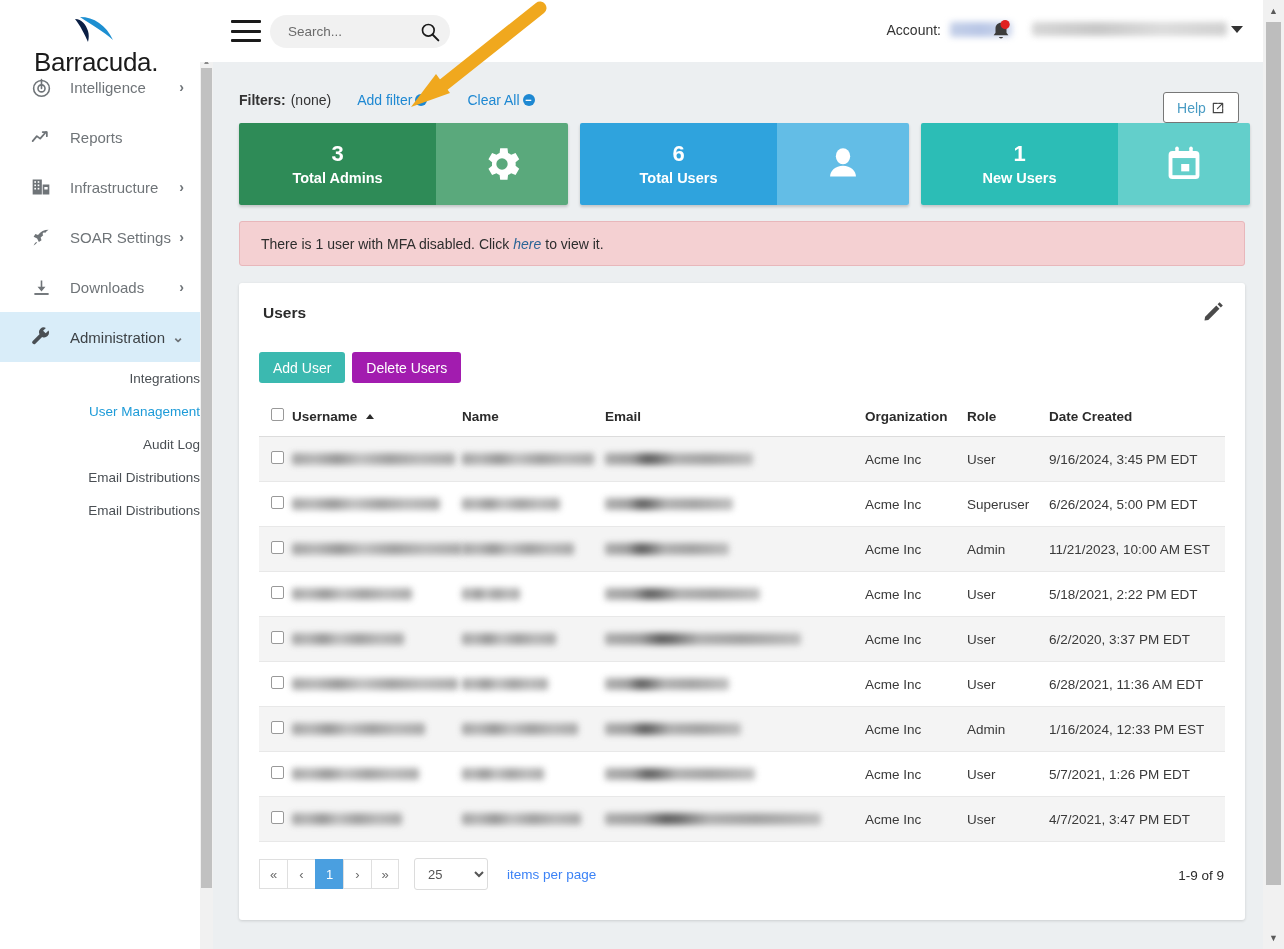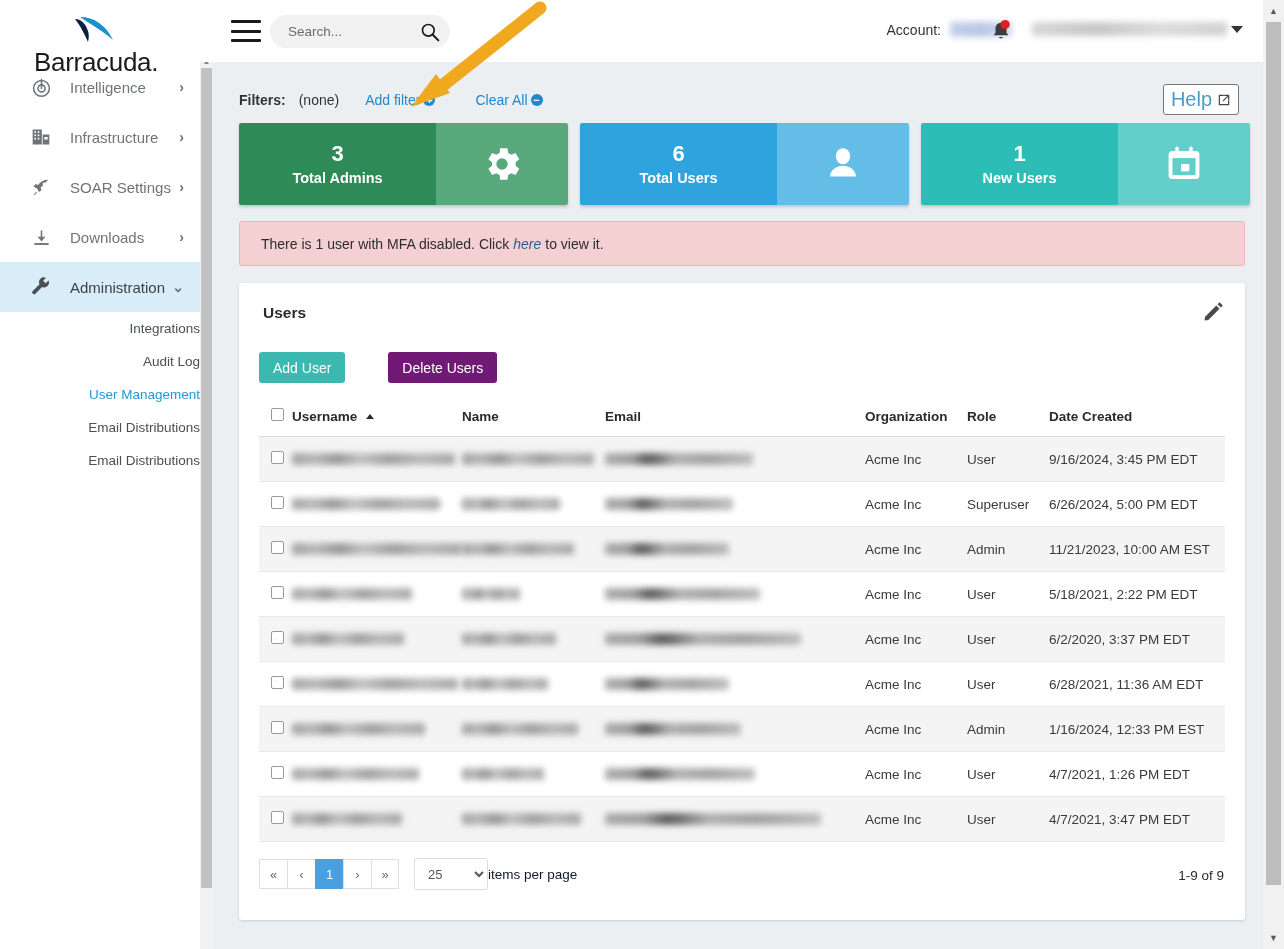--- a/index.html
+++ b/index.html
@@ -100,34 +100,34 @@
   
   .main {
     position: absolute; top: 56px; left: 213px; width: 1050px; height: 893px;
     background: #eceff1; overflow: hidden;
   }
   .filterbar {
     position: absolute; left: 26px; top: 36px; display: flex;
     align-items: center; font-size: 14px; color: #333;
   }
   .filterbar .lbl { font-weight: bold; margin-right: 5px; }
-  .filterbar .none { color: #333; margin-right: 26px; margin-left: 8px; }
+  .filterbar .none { color: #333; margin-right: 26px; }
   .lnk { color: #1e88d2; cursor: pointer; display: inline-flex; align-items: center; }
   .lnk .badge {
     display: inline-flex; align-items: center; justify-content: center;
     width: 12px; height: 12px; border-radius: 50%; background: #1e88d2;
     color: #fff; font-size: 11px; line-height: 1; margin-left: 3px;
     font-weight: bold;
   }
   .clearall { margin-left: 40px; }
   .help-btn {
-    position: absolute; right: 24px; top: 28px; width: 76px; height: 31px;
+    position: absolute; right: 24px; top: 36px; width: 76px; height: 31px;
     border: 1px solid #777; background: #fff; border-radius: 3px;
     display: flex; align-items: center; justify-content: center; gap: 5px;
-    font-size: 20px; color: #4a9cc4; cursor: pointer;
+    font-size: 14px; color: #4a9cc4; cursor: pointer;
   }
   .help-btn .ext { width: 14px; height: 14px; }
 
   
   .cards { position: absolute; left: 26px; top: 67px; display: flex; gap: 12px; }
   .card {
     width: 329px; height: 82px; display: flex; border-radius: 2px;
     box-shadow: 0 2px 3px rgba(0,0,0,0.18); overflow: hidden; cursor: pointer;
   }
   .card .c-left {
@@ -160,21 +160,21 @@
   }
   .edit-pencil { position: absolute; right: 21px; top: 18px; width: 22px; height: 22px; cursor: pointer; }
   .btn-row { position: absolute; left: 20px; top: 69px; display: flex; gap: 7px; }
   .btn {
     height: 31px; padding: 0 14px; border: none; border-radius: 3px;
     color: #fff; font-size: 14px; cursor: pointer;
     font-family: "Liberation Sans", sans-serif;
     display: flex; align-items: center;
   }
   .btn-add { background: #3bb9b0; }
-  .btn-del { background: #701a75; margin-left: 36px; }
+  .btn-del { background: #a21caf; }
 
   table.users { position: absolute; left: 20px; top: 113px; width: 966px; border-collapse: collapse; }
   table.users th {
     text-align: left; font-size: 13.5px; font-weight: bold; color: #2b2b2b;
     padding: 12px 0 12px 0; border-bottom: 1px solid #dcdcdc; vertical-align: middle;
   }
   table.users td {
     font-size: 13.5px; color: #3a3a3a; height: 45px;
     border-bottom: 1px solid #e8e8e8; vertical-align: middle;
   }
@@ -214,21 +214,21 @@
     background: #fff; display: flex; align-items: center; justify-content: center;
     font-size: 13px; color: #6b6b6b; cursor: pointer;
   }
   .pg:last-child { border-right: 1px solid #dfdfdf; }
   .pg.cur { background: #4a9fe0; color: #fff; border-color: #4a9fe0; font-weight: normal; }
   .ipp-select {
     margin-left: 15px; width: 74px; height: 32px; border: 1px solid #dcdcdc;
     border-radius: 3px; background: #fff; font-size: 13px; color: #555;
     padding-left: 9px; font-family: "Liberation Sans", sans-serif; cursor: pointer;
   }
-  .ipp-label { margin-left: 0; font-size: 13.5px; color: #0f172a; }
+  .ipp-label { margin-left: 19px; font-size: 13.5px; color: #3b82f6; }
   .range { position: absolute; right: 21px; bottom: 37px; font-size: 13.5px; color: #2b2b2b; }
 
   
   .right-scroll {
     position: absolute; right: 0; top: 0; width: 21px; height: 949px;
     background: #f1f1f1; z-index: 30;
   }
   .right-scroll .rs-thumb {
     position: absolute; left: 3px; top: 22px; width: 15px; height: 863px;
     background: #bdbdbd;
@@ -291,20 +291,30 @@
         <svg width="21" height="21" viewBox="0 0 24 24" fill="none" stroke="#6f7478" stroke-width="1.8">
           <circle cx="12" cy="13" r="9"></circle>
             <circle cx="12" cy="13" r="4"></circle>
             <path d="M12 13V3" stroke-linecap="round"></path>
         </svg>
       </span>
       <span class="ni-label">Intelligence</span>
       <span class="ni-chev">›</span>
     </div>
 
+    <div class="nav-item">
+      <span class="ni-icon">
+        <svg width="22" height="20" viewBox="0 0 24 24" fill="none" stroke="#6f7478" stroke-width="2.1" stroke-linecap="round" stroke-linejoin="round">
+          <path d="M2 17l5-6 4 3 7-8"></path>
+            <path d="M14 6h5v5"></path>
+        </svg>
+      </span>
+      <span class="ni-label">Reports</span>
+      <span class="ni-chev"></span>
+    </div>
 
     <div class="nav-item">
       <span class="ni-icon">
         <svg width="20" height="20" viewBox="0 0 24 24" fill="#6f7478">
           <rect x="2" y="3" width="11" height="18"></rect>
             <rect x="14" y="9" width="8" height="12"></rect>
           <rect x="4" y="5" width="2" height="2" fill="#fff"></rect>
             <rect x="8" y="5" width="2" height="2" fill="#fff"></rect>
           <rect x="4" y="9" width="2" height="2" fill="#fff"></rect>
             <rect x="8" y="9" width="2" height="2" fill="#fff"></rect>
@@ -346,25 +356,25 @@
           <path d="M20 4a5.5 5.5 0 0 1-7.3 7.3L5 19a2.1 2.1 0 0 1-3-3l7.7-7.7A5.5 5.5 0 0 1 17 1l-3.2 3.2 3 3L20 4z"></path>
         </svg>
       </span>
       <span class="ni-label">Administration</span>
       <span class="ni-chev">⌄</span>
     </div>
 
     <div class="subnav-item">
       <span>Integrations</span>
     </div>
+    <div class="subnav-item sel">
+      <span>User Management</span>
+    </div>
     <div class="subnav-item">
       <span>Audit Log</span>
-    </div>
-    <div class="subnav-item sel">
-      <span>User Management</span>
     </div>
     <div class="subnav-item">
       <span>Email Distributions</span>
     </div>
     <div class="subnav-item">
       <span>Email Distributions</span>
     </div>
   </div>
 
   <div class="left-scroll">
@@ -587,21 +597,21 @@
                 <div class="blur-cell" style="width:127px"></div>
               </td>
               <td class="col-name">
                 <div class="blur-cell" style="width:82px"></div>
               </td>
               <td class="col-email">
                 <div class="blur-email" style="width:150px"></div>
               </td>
               <td class="col-org">Acme Inc</td>
               <td class="col-role">User</td>
-              <td>4/7/2021, 1:26 PM EDT</td>
+              <td>5/7/2021, 1:26 PM EDT</td>
             </tr>
             <tr>
               <td class="col-cb"><span class="cb"></span></td>
               <td class="col-user">
                 <div class="blur-cell" style="width:110px"></div>
               </td>
               <td class="col-name">
                 <div class="blur-cell" style="width:119px"></div>
               </td>
               <td class="col-email">

